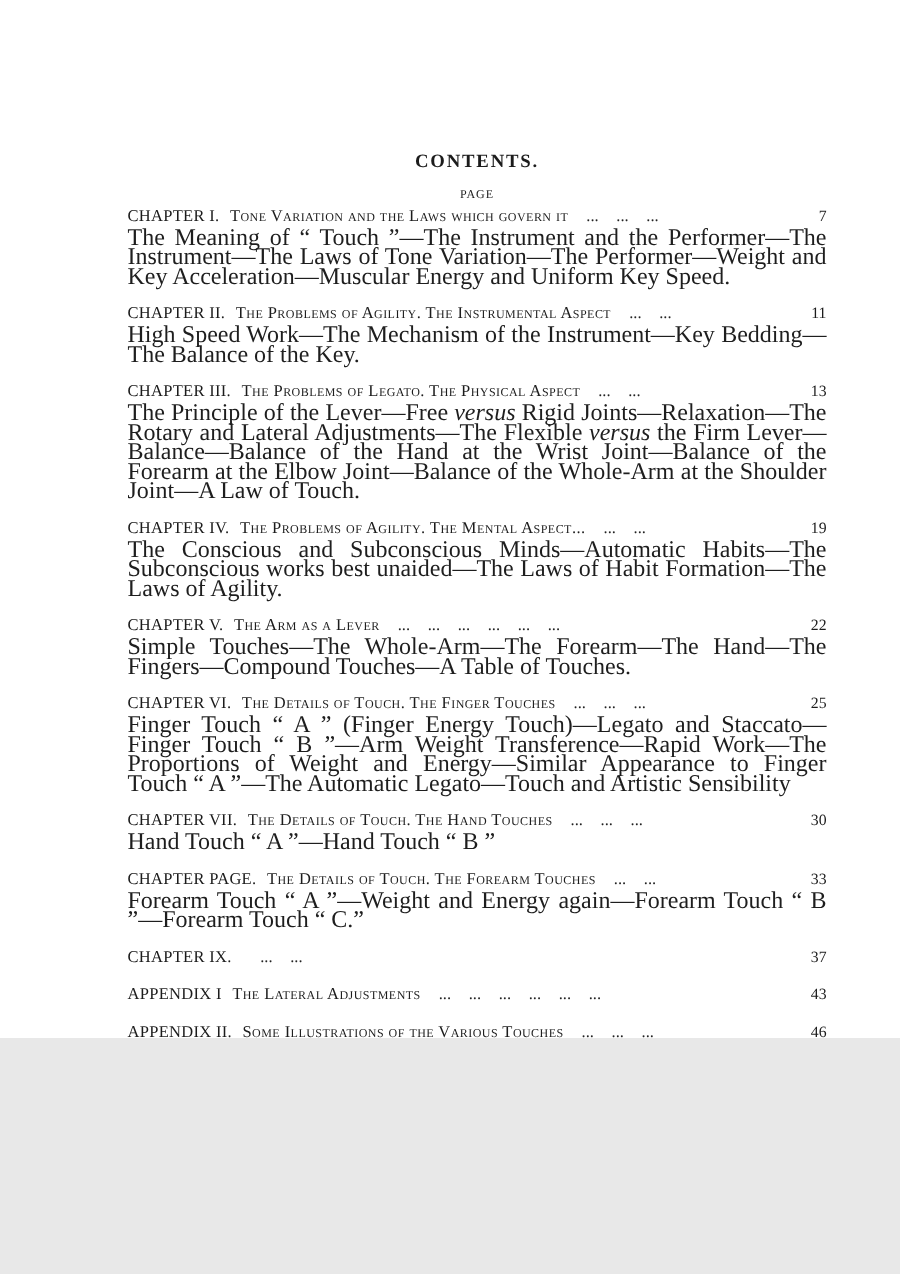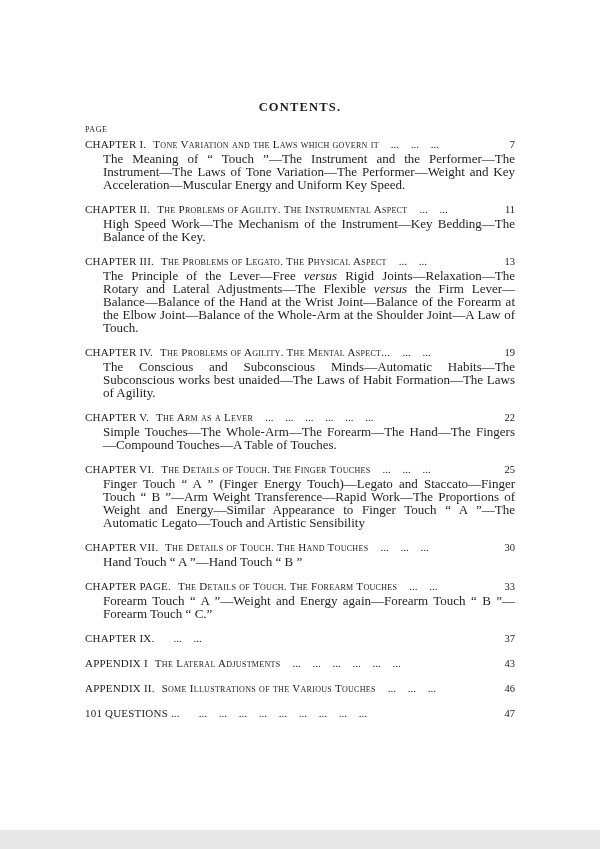--- a/index.html
+++ b/index.html
@@ -1,35 +1,35 @@
 <!DOCTYPE html>
 <html><head>
 <meta charset="utf-8">
 <style>
   html, body { margin: 0; padding: 0; background: #e8e8e8; }
   .page {
     width: 600px;
-    height: 830px;
+    height: 692px;
     margin: 0 auto;
     background: #ffffff;
     box-sizing: border-box;
-    padding: 100px 85px 0 85px;
+    padding: 100px 49px 0 85px;
     font-family: "Liberation Serif", "DejaVu Serif", serif;
     color: #1c1c1c;
     overflow: hidden;
   }
   .doc-title {
     text-align: center;
     font-size: 12.5px;
     font-weight: bold;
     letter-spacing: 1.2px;
     margin: 0 0 10px 0;
   }
   .col-label {
-    text-align: left;
+    text-align: center;
     font-size: 8px;
     letter-spacing: 0.6px;
     margin-bottom: 4px;
     color: #222;
   }
   .entry { margin-bottom: 12px; }
   .heading {
     display: flex;
     align-items: center;
     font-size: 11px;
@@ -52,24 +52,23 @@
     overflow: hidden;
     color: #222;
   }
   .pagenum {
     margin-left: auto;
     text-align: right;
     min-width: 22px;
     font-size: 10.5px;
   }
   .desc {
-    font-size: 13px;
+    font-size: 16px;
     line-height: 13px;
     text-align: justify;
-    margin-left: 18px;
     margin-top: 1px;
     color: #1e1e1e;
   }
 </style>
 </head>
 <body>
 
 <div class="page">
   <h1 class="doc-title">CONTENTS.</h1>
   <div class="col-label">PAGE</div>

